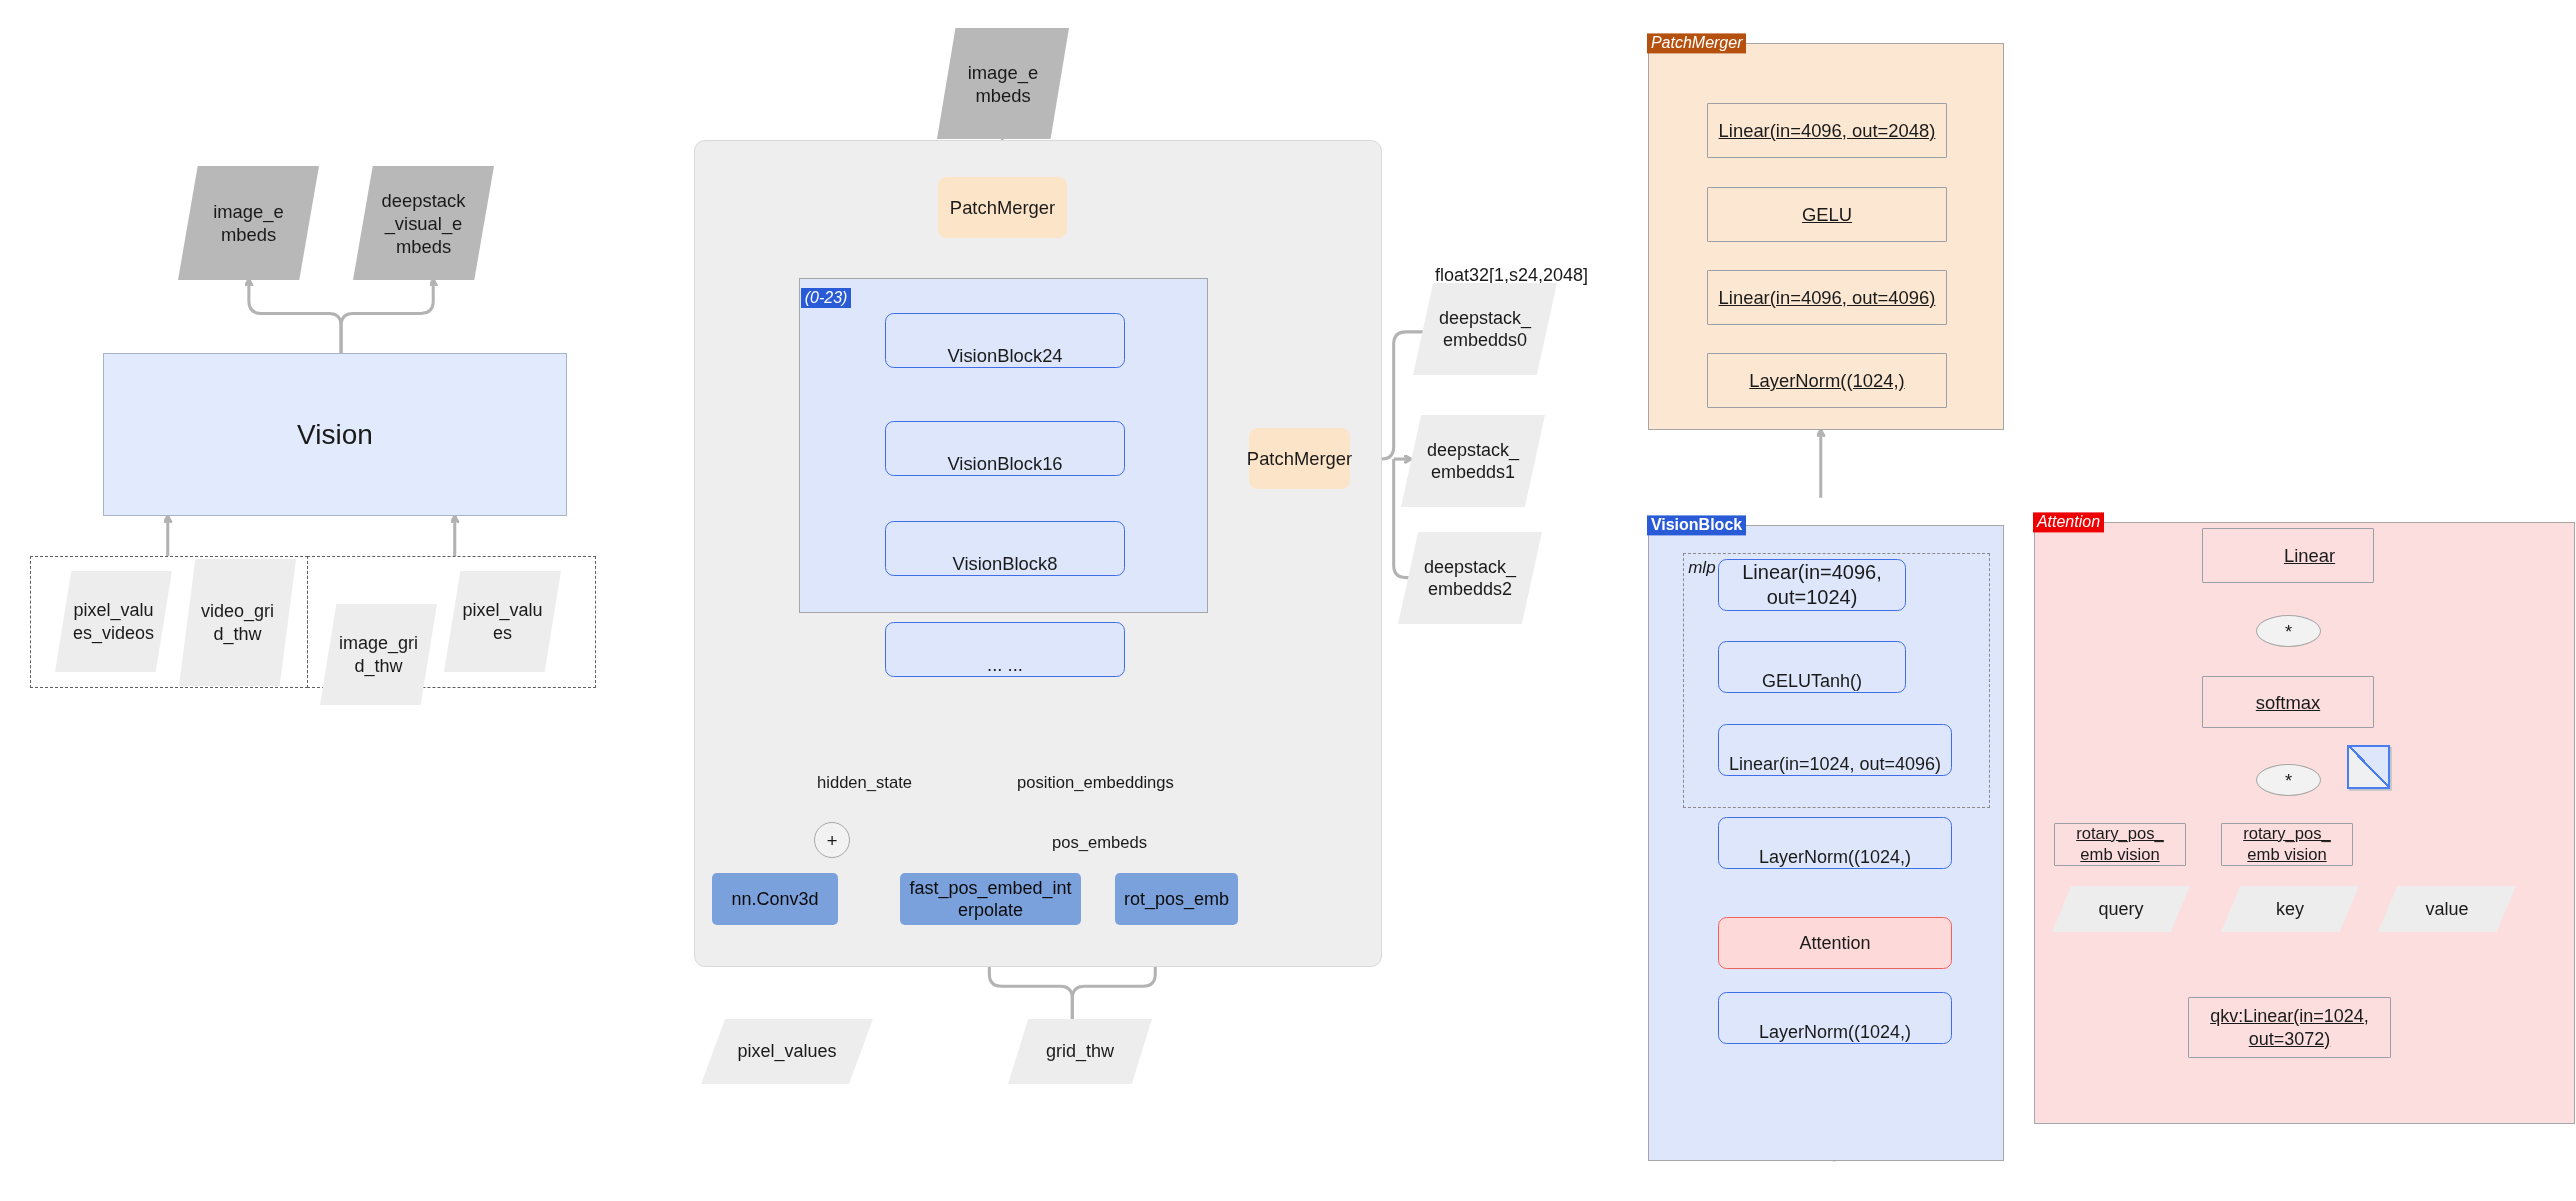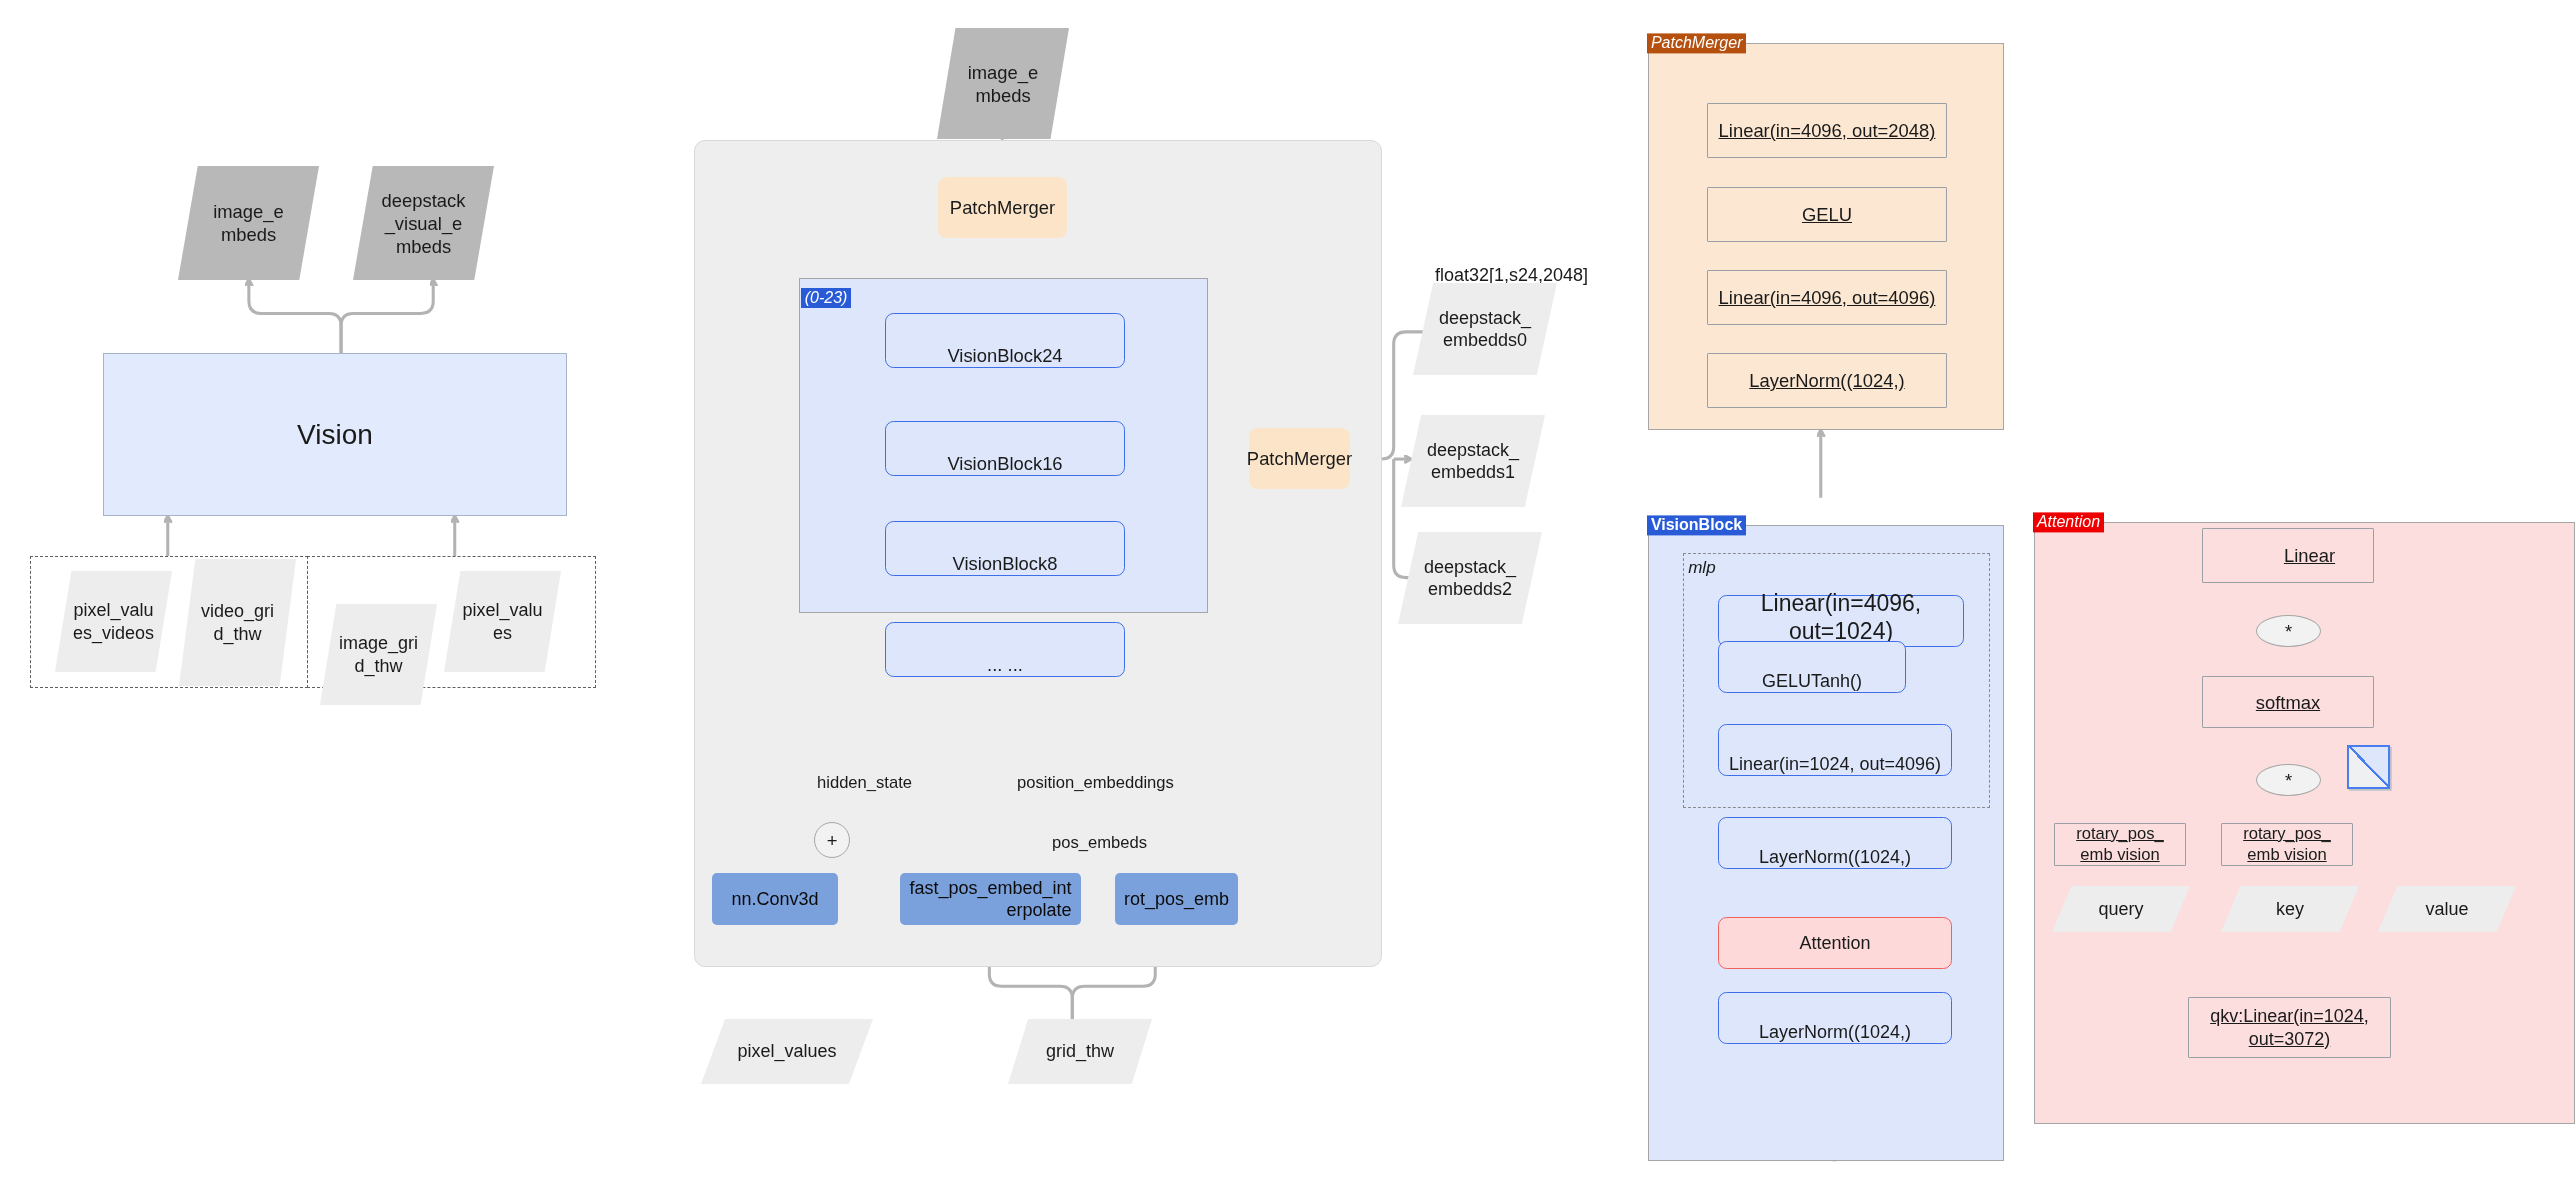--- a/index.html
+++ b/index.html
@@ -236,21 +236,21 @@
   <span>pos_embeds</span>
 </div>
 
 <div class="abs circ ctr" style="left:814px;top:822px;width:36px;height:36px;font-size:18.4px;">
   <span>+</span>
 </div>
 
 <div class="abs filled-blue ctr" style="left:712px;top:873px;width:126px;height:52px;font-size:18px;">
   <span>nn.Conv3d</span>
 </div>
-<div class="abs filled-blue ctr" style="left:900px;top:873px;width:181px;height:52px;font-size:18px;white-space:pre-line;text-align:right;">
+<div class="abs filled-blue ctr" style="left:900px;top:873px;width:181px;height:52px;font-size:18px;white-space:pre-line;">
   <span>fast_pos_embed_int
 erpolate</span>
 </div>
 <div class="abs filled-blue ctr" style="left:1115px;top:873px;width:123px;height:52px;font-size:18px;">
   <span>rot_pos_emb</span>
 </div>
 
 <div class="abs para ctr" style="left:701px;top:1019px;width:172px;height:65px;font-size:18px;">
   <span>pixel_values</span>
 </div>
@@ -279,21 +279,21 @@
 <div class="abs panel panel-blue" style="left:1648px;top:525px;width:356px;height:636px;">
   <div class="tag tag-blue" style="left:-1.8px;top:0;transform:translateY(-52%);">
     <span>VisionBlock</span>
   </div>
 </div>
 <div class="abs dashed-thin" style="left:1683px;top:553px;width:307px;height:255px;"></div>
 <div class="abs lbl-it" style="left:1687px;top:558px;">
   <span>mlp</span>
 </div>
 
-<div class="abs rbox-blue ctr" style="left:1718px;top:559px;width:246px;height:52px;font-size:23px;margin-top:36px;">
+<div class="abs rbox-blue ctr" style="left:1718px;top:559px;width:188px;height:52px;font-size:20px;">
   <span>Linear(in=4096, out=1024)</span>
 </div>
 <div class="abs rbox-blue ctr" style="left:1718px;top:641px;width:188px;height:52px;font-size:18px;">
   <span>GELUTanh()</span>
 </div>
 <div class="abs rbox-blue ctr" style="left:1718px;top:724px;width:234px;height:52px;font-size:18px;">
   <span>Linear(in=1024, out=4096)</span>
 </div>
 <div class="abs rbox-blue ctr" style="left:1718px;top:817px;width:234px;height:52px;font-size:18px;">
   <span>LayerNorm((1024,)</span>

